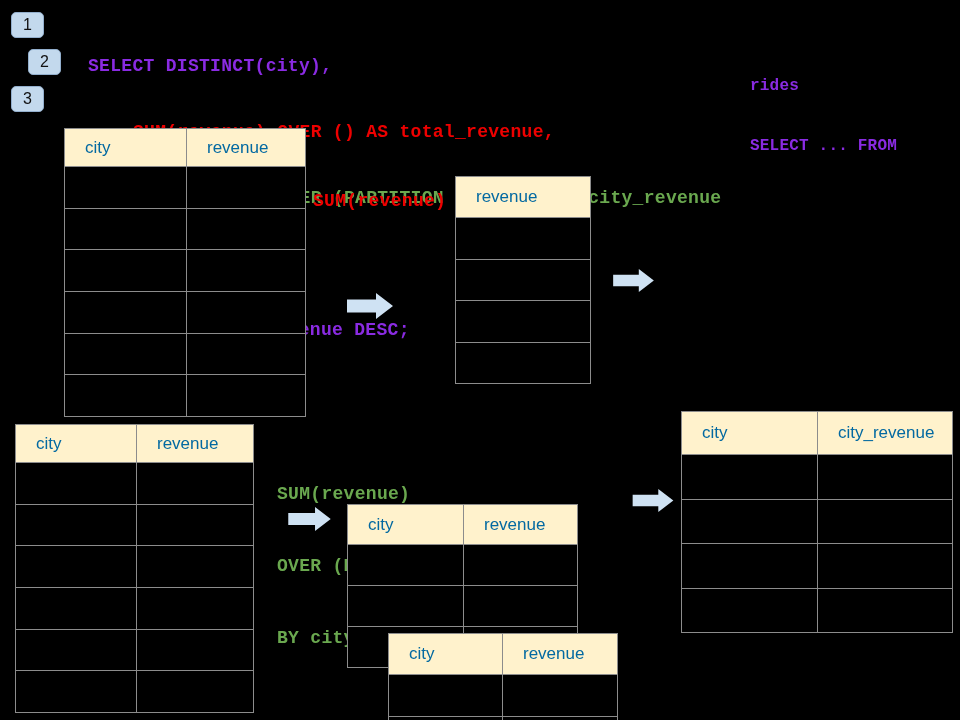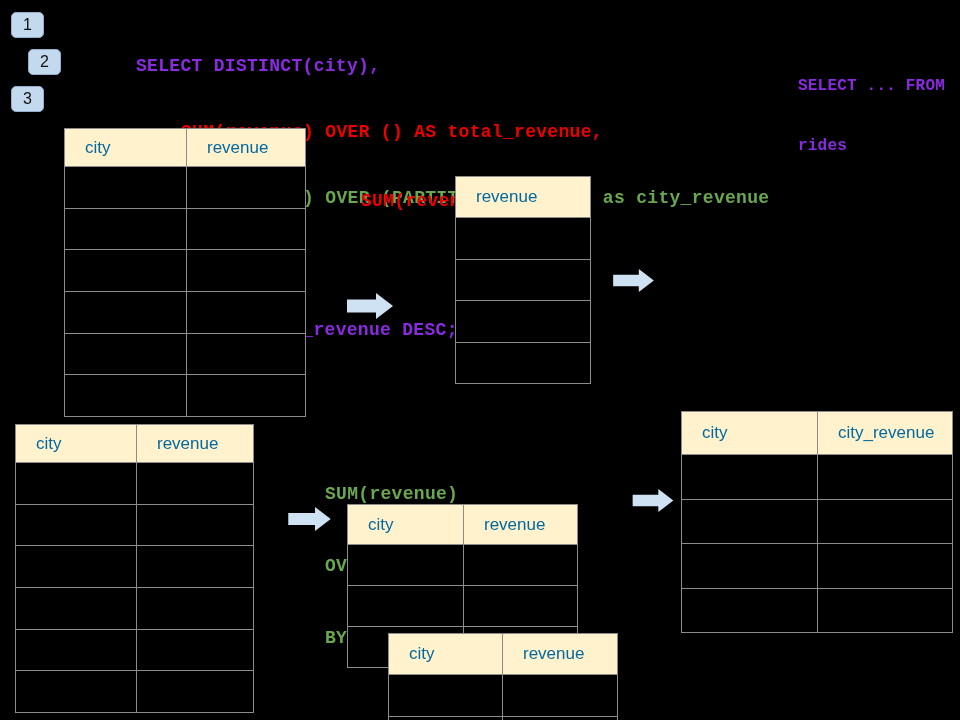--- a/index.html
+++ b/index.html
@@ -5,21 +5,21 @@
   html,body{margin:0;padding:0;background:#000;}
   .stage{position:relative;width:960px;height:720px;background:var(--background,#000);
          overflow:hidden;font-family:"Liberation Sans",sans-serif;}
 
   
   .badge{position:absolute;width:31px;height:24px;background:var(--badge_blue);
          border:1px solid #93afcd;border-radius:5px;display:flex;align-items:center;
          justify-content:center;font-size:16px;color:#111;}
 
   
-  .mono{font-family:"Liberation Mono","DejaVu Sans Mono",monospace;font-weight:bold;white-space:pre;margin-left:48px;}
+  .mono{font-family:"Liberation Mono","DejaVu Sans Mono",monospace;font-weight:bold;white-space:pre;}
   .code{position:absolute;left:88px;top:11px;font-size:18px;line-height:22px;letter-spacing:.3px;}
   .code .ind1{margin-left:22px;}
   .code .ind2{margin-left:45px;}
   [data-color="purple"]{color:var(--code_purple);}
   [data-color="red"]{color:var(--code_red);}
   [data-color="green"]{color:var(--code_green);}
   .side-note{position:absolute;left:750px;top:36px;font-size:16px;line-height:20px;letter-spacing:.2px;}
   .label-total{position:absolute;left:313px;top:136px;font-size:18px;line-height:26px;letter-spacing:.3px;}
   .label-partition{position:absolute;left:277px;top:434px;font-size:18px;line-height:24px;letter-spacing:.3px;}
 
@@ -56,22 +56,22 @@
 
   <div class="code mono">
     <div data-color="purple">SELECT DISTINCT(city),</div>
     <div class="ind2" data-color="red">SUM(revenue) OVER () AS total_revenue,</div>
     <div class="ind2" data-color="green">SUM(revenue) OVER (PARTITION BY city) as city_revenue</div>
     <div class="ind1" data-color="purple">FROM rides</div>
     <div class="ind1" data-color="purple">ORDER by city_revenue DESC;</div>
   </div>
 
   <div class="side-note mono" data-color="purple">
+    <div>rides</div>
     <div>SELECT ... FROM</div>
-    <div>rides</div>
   </div>
 
   <div class="label-total mono" data-color="red">
     <div>SUM(revenue)</div>
   </div>
 
   <div class="label-partition mono" data-color="green">
     <div>SUM(revenue)</div>
     <div>OVER (PARTITION</div>
     <div>BY city)</div>

